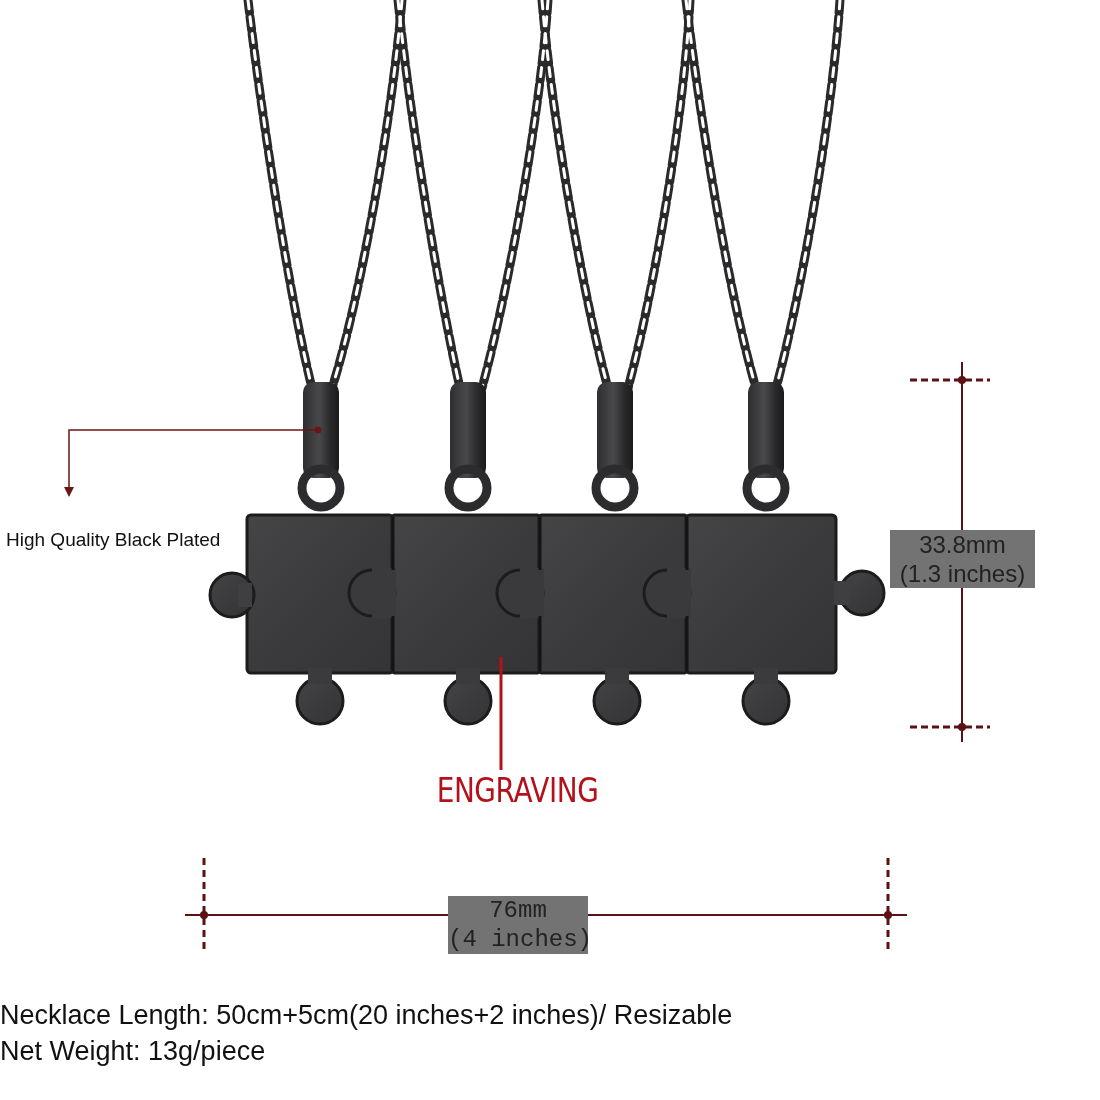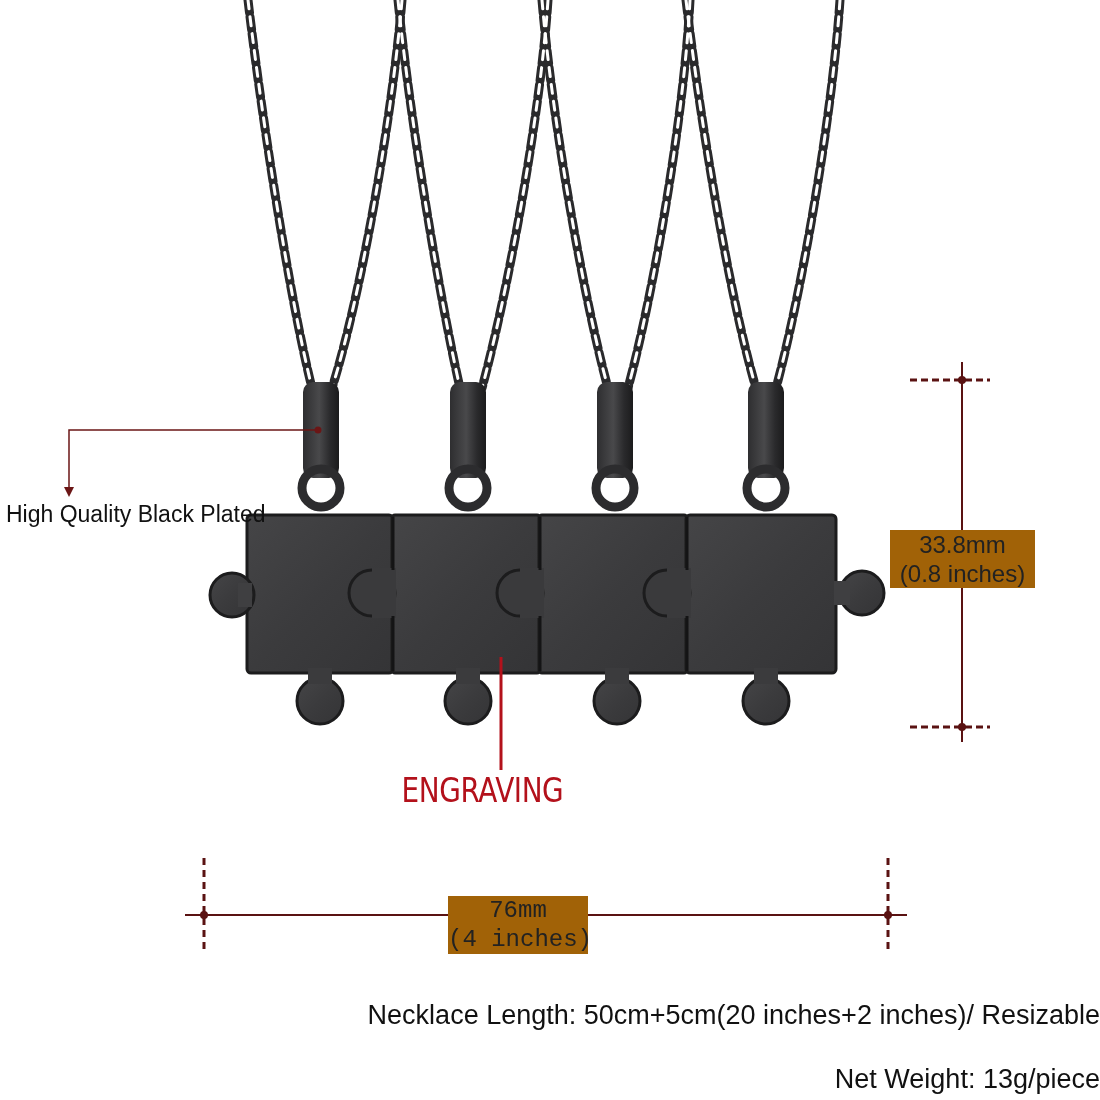--- a/index.html
+++ b/index.html
@@ -1,23 +1,23 @@
 <!DOCTYPE html>
 <html><head>
 <meta charset="utf-8">
 <style>
   html, body { margin: 0; padding: 0; background: #ffffff; }
   body { width: 1100px; height: 1100px; position: relative; overflow: hidden;
          font-family: "Liberation Sans", sans-serif; color: #111; }
   .abs { position: absolute; }
   svg.art { position: absolute; left: 0; top: 0; }
-  .label-small { font-size: 23px; color: #111; white-space: nowrap; }
-  .dim-text { font-size: 24px; color: #222; text-align: center; line-height: 29px; white-space: nowrap; background: #a16207; }
+  .label-small { font-size: 19px; color: #111; white-space: nowrap; margin-top: 28px; }
+  .dim-text { font-size: 24px; color: #222; text-align: center; line-height: 29px; white-space: nowrap; background: #737373; }
   .engrave { font-family: "DejaVu Sans", sans-serif; font-size: 34px; letter-spacing: -0.5px; white-space: nowrap; transform: scaleX(0.82); transform-origin: center; }
-  .spec { font-size: 27px; color: #111; text-align: right; width: 1100px; left: 0; line-height: 36px; white-space: nowrap; }
+  .spec { font-size: 27px; color: #111; text-align: left; width: 1100px; left: 0; line-height: 36px; white-space: nowrap; }
 </style>
 </head>
 <body>
 
 <svg class="art" width="1100" height="1100" viewBox="0 0 1100 1100">
   <defs>
     <pattern id="chainV" width="14" height="22" patternUnits="userSpaceOnUse">
       <rect x="2" y="1" width="10" height="18" rx="5" ry="5" fill="none" stroke="#2b2b2d" stroke-width="3"></rect>
     </pattern>
     <linearGradient id="metal" x1="0" y1="0" x2="1" y2="1">
@@ -147,26 +147,26 @@
     <line x1="888" y1="858" x2="888" y2="950" stroke-width="3" stroke-dasharray="7 5"></line>
     <circle cx="204" cy="915" r="4" fill="#5a1212" stroke="none"></circle>
     <circle cx="888" cy="915" r="4" fill="#5a1212" stroke="none"></circle>
   </g>
 </svg>
 
 <div class="abs label-small" style="left:6px; top:501px;">High Quality Black Plated</div>
 
 <div class="abs dim-text" style="left:890px; top:530px; width:145px;">
   <div>33.8mm</div>
-  <div>(0.8 inches)</div>
+  <div>(1.3 inches)</div>
 </div>
 
-<div class="abs" style="left:380px; top:770px; width:240px; text-align:left;">
+<div class="abs" style="left:380px; top:770px; width:240px; text-align:right;">
   <div class="engrave" style="color:#b3111b;">ENGRAVING</div>
 </div>
 
 <div class="abs dim-text" style="left:448px; top:896px; width:140px;font-family:Liberation Mono, monospace;">
   <div>76mm</div>
   <div>(4 inches)</div>
 </div>
 
 <div class="abs spec" style="top:997px;">Necklace Length: 50cm+5cm(20 inches+2 inches)/ Resizable</div>
-<div class="abs spec" style="top:1033px;margin-top:28px;">Net Weight: 13g/piece</div>
+<div class="abs spec" style="top:1033px;">Net Weight: 13g/piece</div>
 
 </body></html>

